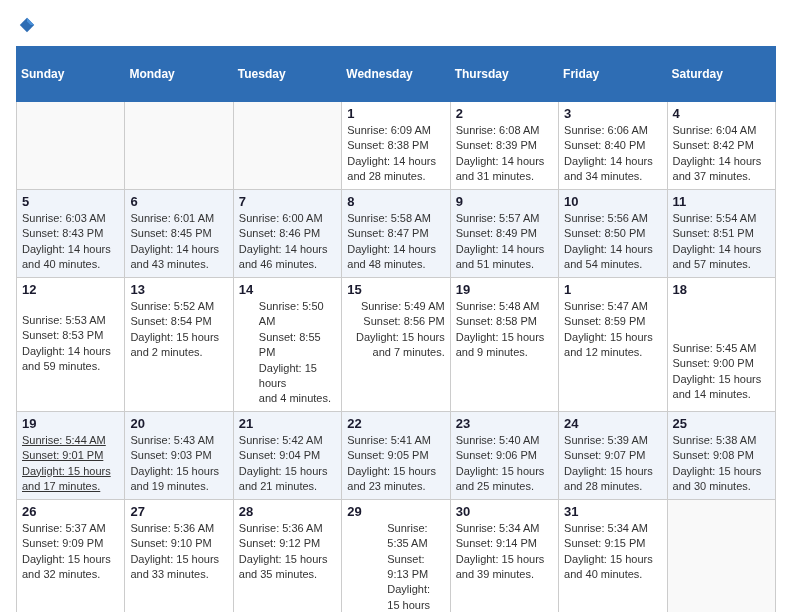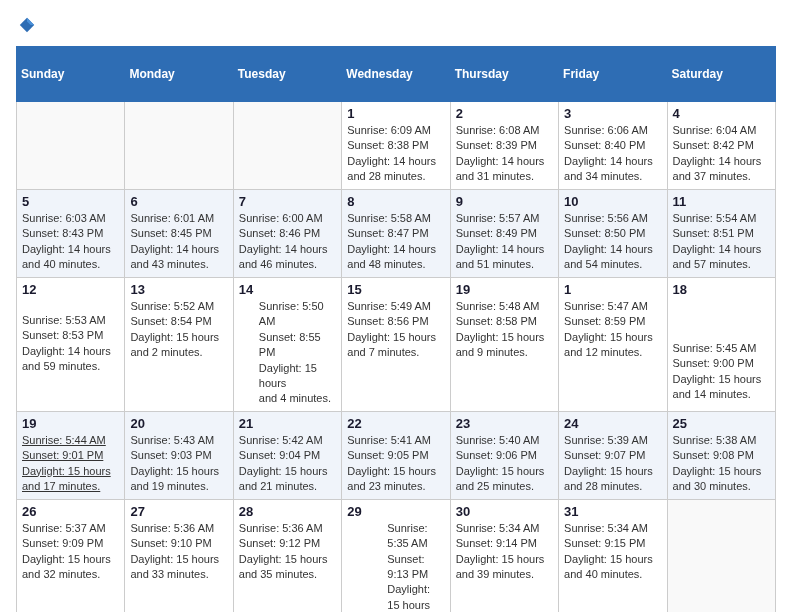--- a/index.html
+++ b/index.html
@@ -231,21 +231,21 @@
         </td>
         <td>
           <span class="day-num">14</span>
           <div class="day-info" style="white-space: pre-line; margin-left: 20px;">Sunrise: 5:50 AM
 Sunset: 8:55 PM
 Daylight: 15 hours
 and 4 minutes.</div>
         </td>
         <td>
           <span class="day-num">15</span>
-          <div class="day-info" style="white-space: pre-line;">Sunrise: 5:49 AM
+          <div class="day-info" style="white-space: pre-line; text-align: right;">Sunrise: 5:49 AM
 Sunset: 8:56 PM
 Daylight: 15 hours
 and 7 minutes.</div>
         </td>
         <td>
           <span class="day-num">19</span>
           <div class="day-info" style="white-space: pre-line;">Sunrise: 5:48 AM
 Sunset: 8:58 PM
 Daylight: 15 hours
 and 9 minutes.</div>

